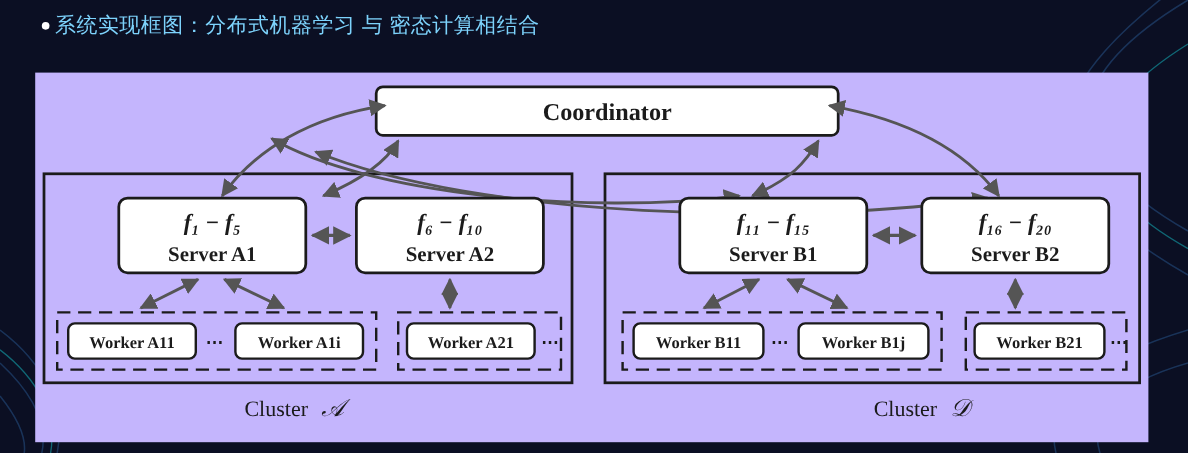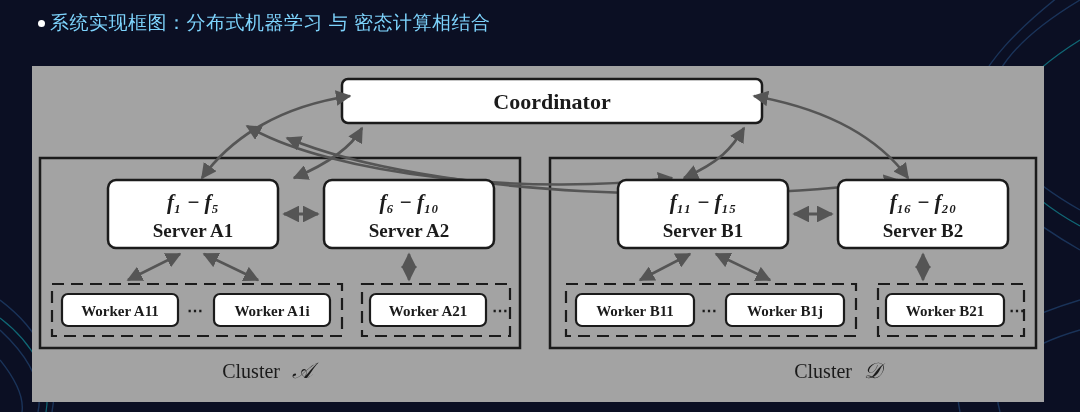--- a/index.html
+++ b/index.html
@@ -39,21 +39,21 @@
     background: #ffffff;
     display: inline-block;
     flex: 0 0 auto;
   }
   .figure {
     position: absolute;
     left: 32px;
     top: 66px;
     width: 1012px;
     height: 336px;
-    background: #a3a3a3;
+    background: #c4b5fd;
   }
   .figure svg {
     display: block;
   }
   .lbl {
     font-family: "Liberation Serif", serif;
     fill: #1b1b1b;
   }
 </style>
 </head>

